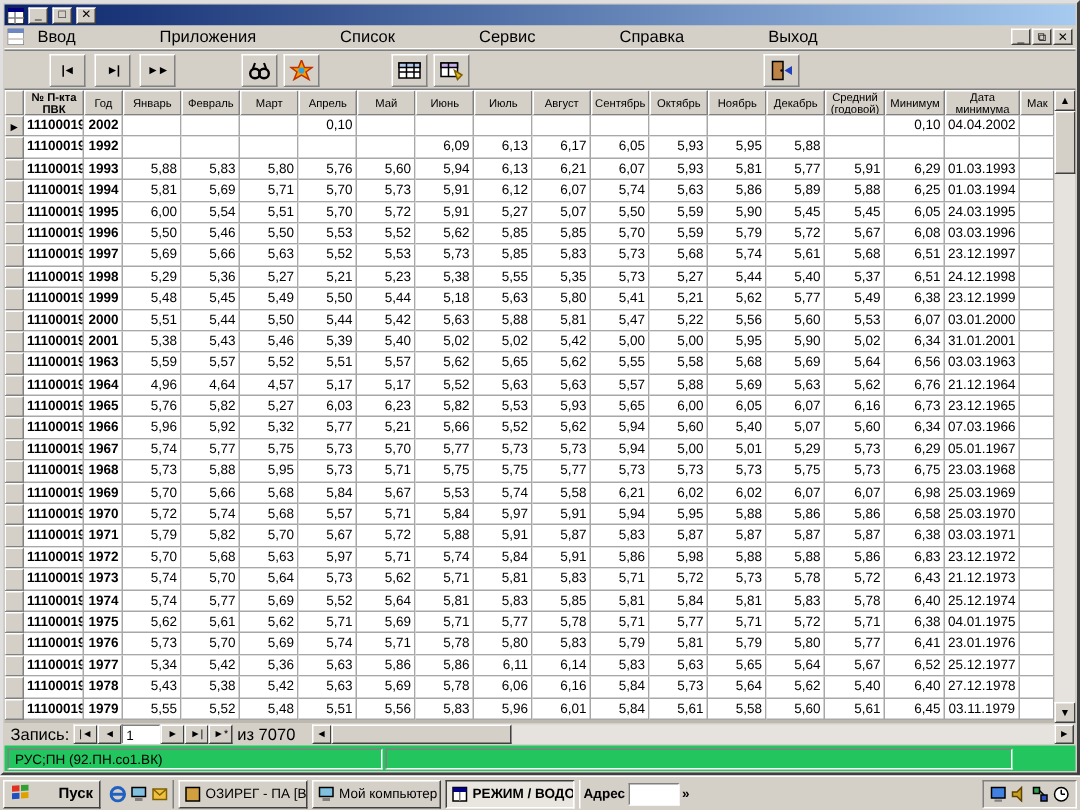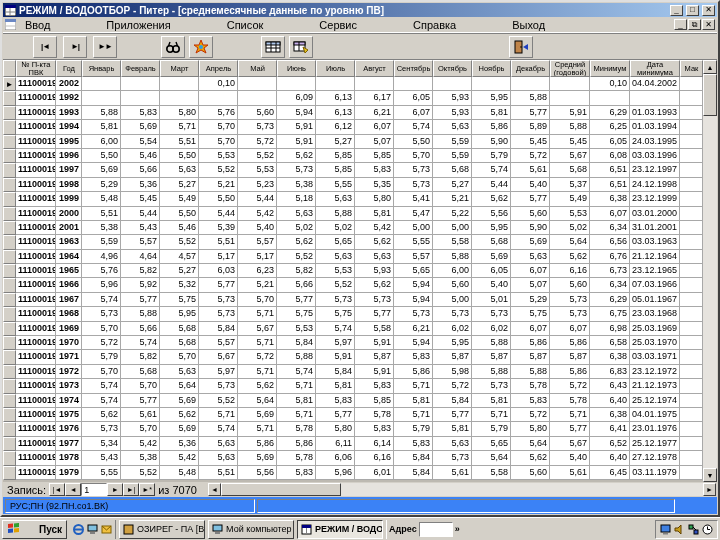--- a/index.html
+++ b/index.html
@@ -27,41 +27,41 @@
   .grid-area{position:relative;height:422px;display:flex;background:#bdb9b1;overflow:hidden;}
   .grid{width:700px;overflow:hidden;background:#bdb9b1;}
   .gh{display:flex;height:17px;}
   .ghc{flex:none;background:#d4d0c8;border:1px solid;border-color:#fff #808080 #808080 #fff;
        font-size:7.5px;line-height:8px;display:flex;align-items:center;justify-content:center;text-align:center;overflow:hidden;color:#000;}
   .grow{display:flex;height:14.4px;}
   .gc{flex:none;background:#fff;border-right:1px solid #a8a8a8;border-bottom:1px solid #a8a8a8;
       font-size:9px;line-height:12.5px;padding:0 2px;overflow:hidden;white-space:nowrap;color:#000;}
   .gsel{background:#d4d0c8;border:1px solid;border-color:#fff #808080 #808080 #fff;padding:0;text-align:center;}
   .cur-arrow{font-size:8px;line-height:12px;color:#000;}
-  .c-sel{width:13px;}.c-num{width:40px;}.c-year{width:26px;}.c-m{width:39px;}
+  .c-sel{width:13px;}.c-num{width:40px;font-weight:bold;}.c-year{width:26px;}.c-m{width:39px;}
   .c-avg{width:40px;}.c-min{width:40px;}.c-date{width:50px;}.c-mak{flex:1 1 auto;width:auto;text-align:right;}
   .b{font-weight:bold;}.r{text-align:right;}.l{text-align:left;}.ctr{text-align:center;}
 
   
   .vscroll{width:14px;flex:none;background:#e6e3de;display:flex;flex-direction:column;}
   .sb-btn{width:14px;height:14px;flex:none;background:#d4d0c8;border:1px solid;border-color:#fff #404040 #404040 #fff;
           font-size:7px;line-height:11px;text-align:center;padding:0;}
   .v-thumb{width:14px;height:42px;background:#d4d0c8;border:1px solid;border-color:#fff #404040 #404040 #fff;}
   .bottombar{height:15px;display:flex;align-items:center;background:#d4d0c8;padding:0 1px;}
   .nav-lbl{font-size:11px;padding:0 3px;white-space:nowrap;}
   .nav-btn{width:16px;height:13px;flex:none;background:#d4d0c8;border:1px solid;border-color:#fff #404040 #404040 #fff;
            font-size:7px;line-height:10px;text-align:center;padding:0;}
   .nav-input{width:26px;height:13px;border:1px solid;border-color:#808080 #fff #fff #808080;font-size:9px;padding:0 2px;font-family:"Liberation Sans",sans-serif;}
   .hscroll{flex:1;height:13px;margin-left:8px;background:#e6e3de;display:flex;align-items:center;}
   .h-btn{width:13px;height:13px;flex:none;background:#d4d0c8;border:1px solid;border-color:#fff #404040 #404040 #fff;
          font-size:7px;line-height:10px;text-align:center;padding:0;}
   .h-thumb{width:120px;height:13px;background:#d4d0c8;border:1px solid;border-color:#fff #404040 #404040 #fff;}
 
   
-  .statusbar{height:17px;display:flex;gap:2px;padding:2px 2px 1px 2px;background:#3b82f6;}
+  .statusbar{height:17px;display:flex;gap:2px;padding:2px 2px 1px 2px;background:#22c55e;}
   .sb-panel{border:1px solid;border-color:#808080 #fff #fff #808080;font-size:9px;line-height:12px;padding:0 4px;
             white-space:nowrap;overflow:hidden;}
   .sb-left{width:250px;}.sb-mid{flex:1;}.sb-num{width:38px;text-align:center;margin-top:44px;}
 
   
   .taskbar{position:absolute;bottom:0;left:0;width:720px;height:23px;background:#d4d0c8;border-top:1px solid #fff;
            display:flex;align-items:center;gap:3px;padding:0 2px;}
   .start{height:19px;display:flex;align-items:center;gap:19px;padding:0 4px;font-weight:bold;font-size:10px;
          background:#d4d0c8;border:1px solid;border-color:#fff #404040 #404040 #fff;}
   .ql{display:flex;align-items:center;gap:3px;padding:0 3px;border-right:1px solid #808080;height:19px;}
@@ -84,21 +84,20 @@
 
   <div class="window">
 
     <div class="titlebar">
       <svg class="app-ic" viewBox="0 0 11 11">
         <rect x="0" y="0" width="11" height="11" fill="#fff" stroke="#000"></rect>
         <rect x="0" y="0" width="11" height="3" fill="#000080"></rect>
         <line x1="0" y1="7" x2="11" y2="7" stroke="#808080"></line>
         <line x1="5" y1="3" x2="5" y2="11" stroke="#808080"></line>
       </svg>
-      <span class="title">РЕЖИМ / ВОДООТБОР - Питер - [среднемесячные данные по уровню ПВ]</span>
       <button class="tb-btn">_</button>
       <button class="tb-btn">□</button>
       <button class="tb-btn">✕</button>
     </div>
 
     <div class="menubar">
       <svg class="app-ic" viewBox="0 0 11 11" style="margin-right:3px;">
         <rect x="0" y="0" width="11" height="11" fill="#fff" stroke="#808080"></rect>
         <rect x="0" y="0" width="11" height="3" fill="#6b88c4"></rect>
         <line x1="0" y1="7" x2="11" y2="7" stroke="#c0c0c0"></line>

